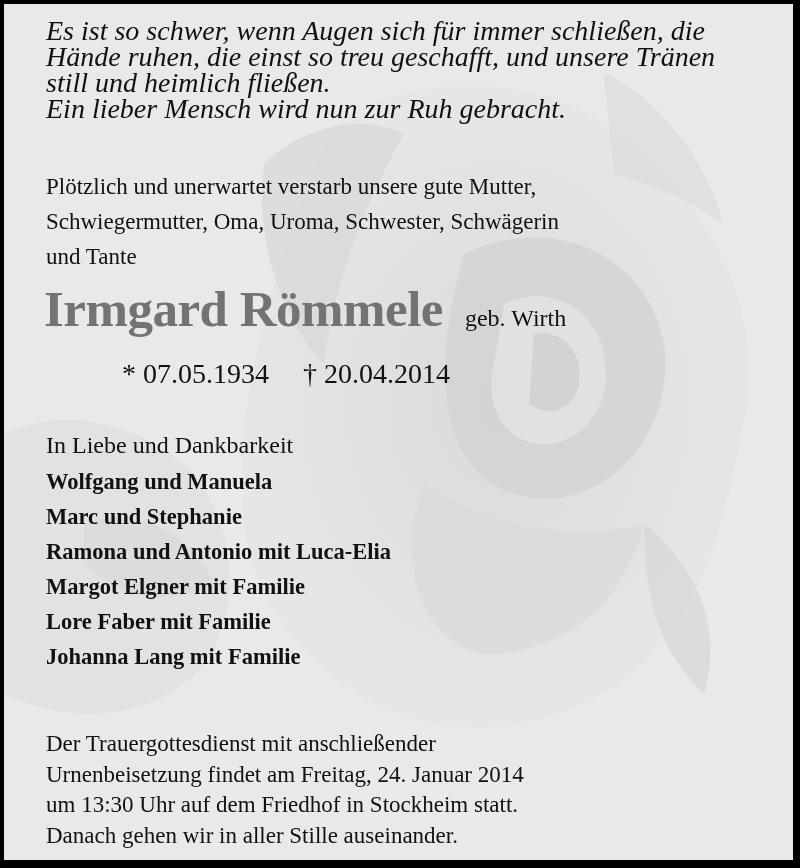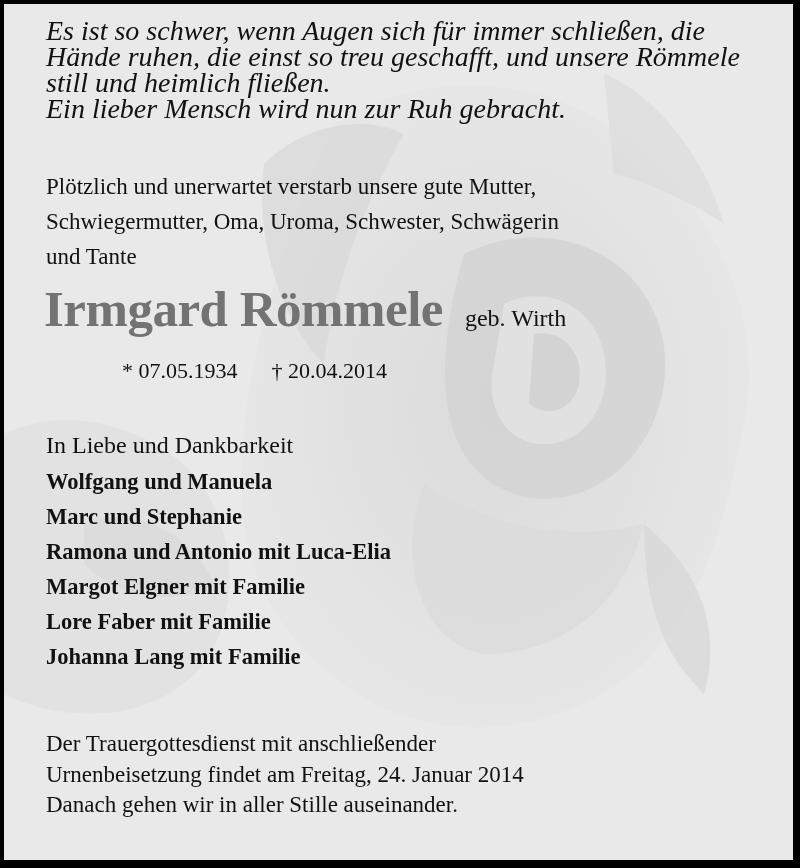--- a/index.html
+++ b/index.html
@@ -46,21 +46,21 @@
       font-size: 51px;
       letter-spacing: -0.5px;
       color: #737373;
     }
     .maiden {
       margin-left: 22px;
       font-size: 24px;
     }
     .dates {
       left: 118px; top: 354px;
-      font-size: 22px;
+      font-size: 28px;
       display: flex;
     }
     .dates .death { margin-left: 34px; }
     .mourn-head {
       left: 42px; top: 424px;
       font-size: 24px;
       line-height: 34px;
     }
     .mourners {
       left: 42px; top: 460px;
@@ -99,21 +99,21 @@
       <path d="M460 250 C520 220 600 230 640 290 C680 350 660 430 610 470 C560 510 490 500 460 450 C430 400 440 320 460 250 Z" fill="#d2d2d2" opacity="0.7"></path>
       <path d="M500 300 C540 280 590 300 600 350 C610 400 580 440 540 440 C500 440 480 400 490 360 Z" fill="#e2e2e2" opacity="0.9"></path>
       <path d="M530 330 C560 325 580 350 575 380 C570 405 545 415 525 400 Z" fill="#d0d0d0" opacity="0.8"></path>
       <path d="M420 480 C480 520 560 540 640 520 C620 600 560 650 480 650 C420 640 390 560 420 480 Z" fill="#dadada" opacity="0.7"></path>
       <path d="M260 160 C300 120 360 110 400 130 C360 200 330 280 320 360 C280 320 250 240 260 160 Z" fill="#d6d6d6" opacity="0.6"></path>
       <path d="M640 520 C690 560 720 620 700 690 C670 660 640 620 640 520 Z" fill="#d4d4d4" opacity="0.6"></path>
     </svg>
 
     <div class="txt poem">
       <div>Es ist so schwer, wenn Augen sich für immer schließen, die</div>
-      <div>Hände ruhen, die einst so treu geschafft, und unsere Römmele</div>
+      <div>Hände ruhen, die einst so treu geschafft, und unsere Tränen</div>
       <div>still und heimlich fließen.</div>
       <div>Ein lieber Mensch wird nun zur Ruh gebracht.</div>
     </div>
 
     <div class="txt intro">
       <div>Plötzlich und unerwartet verstarb unsere gute Mutter,</div>
       <div>Schwiegermutter, Oma, Uroma, Schwester, Schwägerin</div>
       <div>und Tante</div>
     </div>
 
@@ -134,17 +134,18 @@
       <div>Marc und Stephanie</div>
       <div>Ramona und Antonio mit Luca-Elia</div>
       <div>Margot Elgner mit Familie</div>
       <div>Lore Faber mit Familie</div>
       <div>Johanna Lang mit Familie</div>
     </div>
 
     <div class="txt service">
       <div>Der Trauergottesdienst mit anschließender</div>
       <div>Urnenbeisetzung findet am Freitag, 24. Januar 2014</div>
+      <div>um 13:30 Uhr auf dem Friedhof in Stockheim statt.</div>
       <div>Danach gehen wir in aller Stille auseinander.</div>
     </div>
 
   </div>
 </div>
 
 </body></html>

